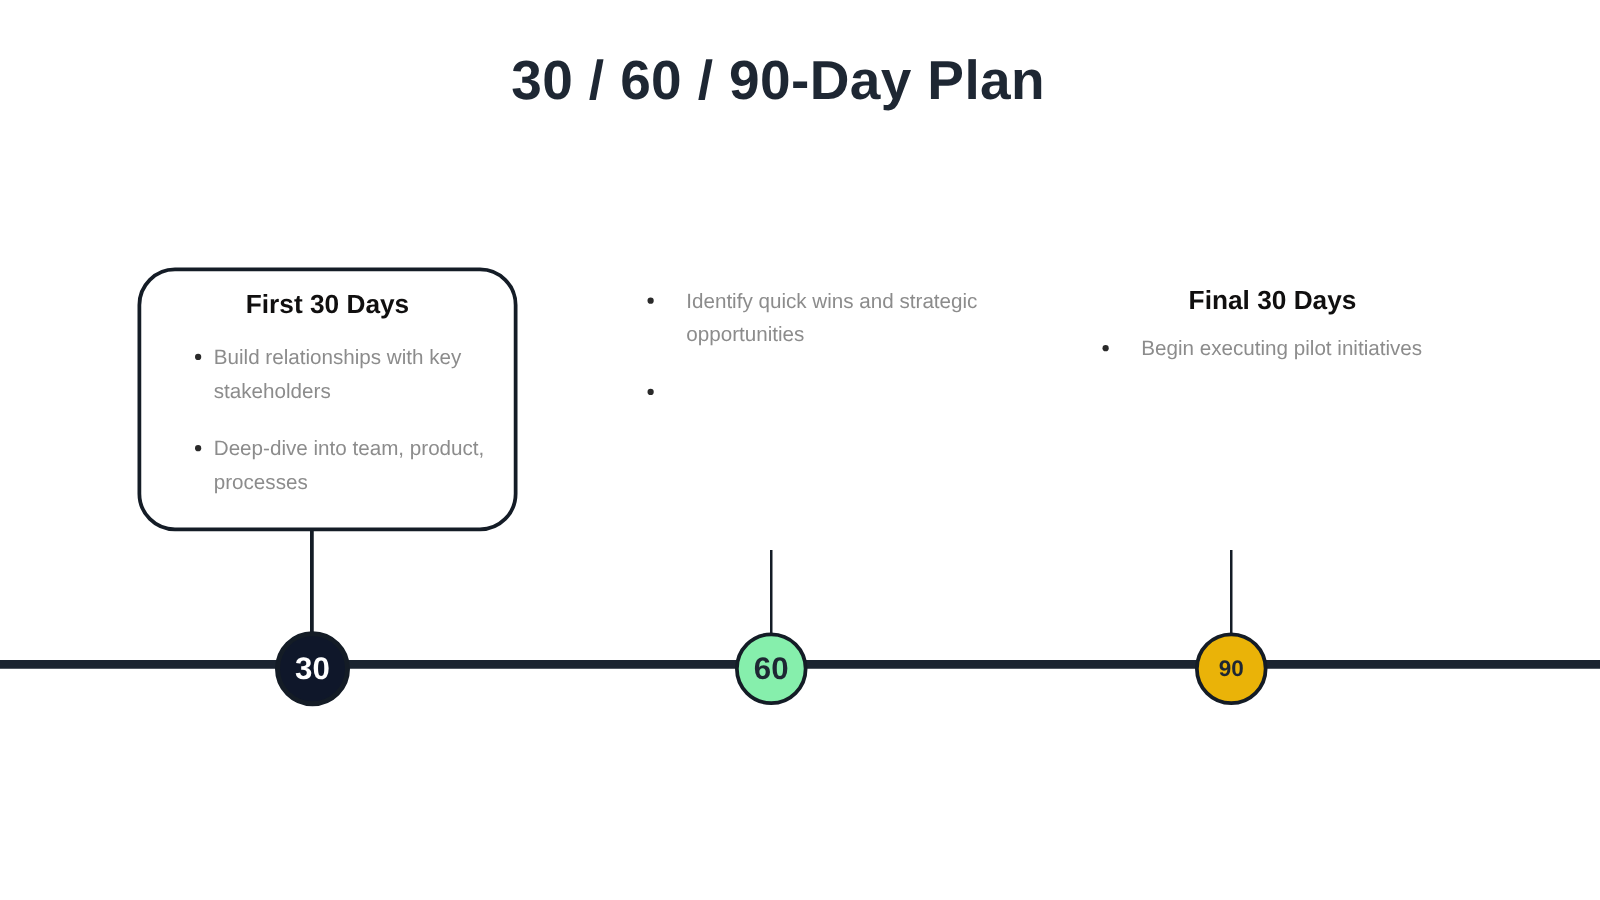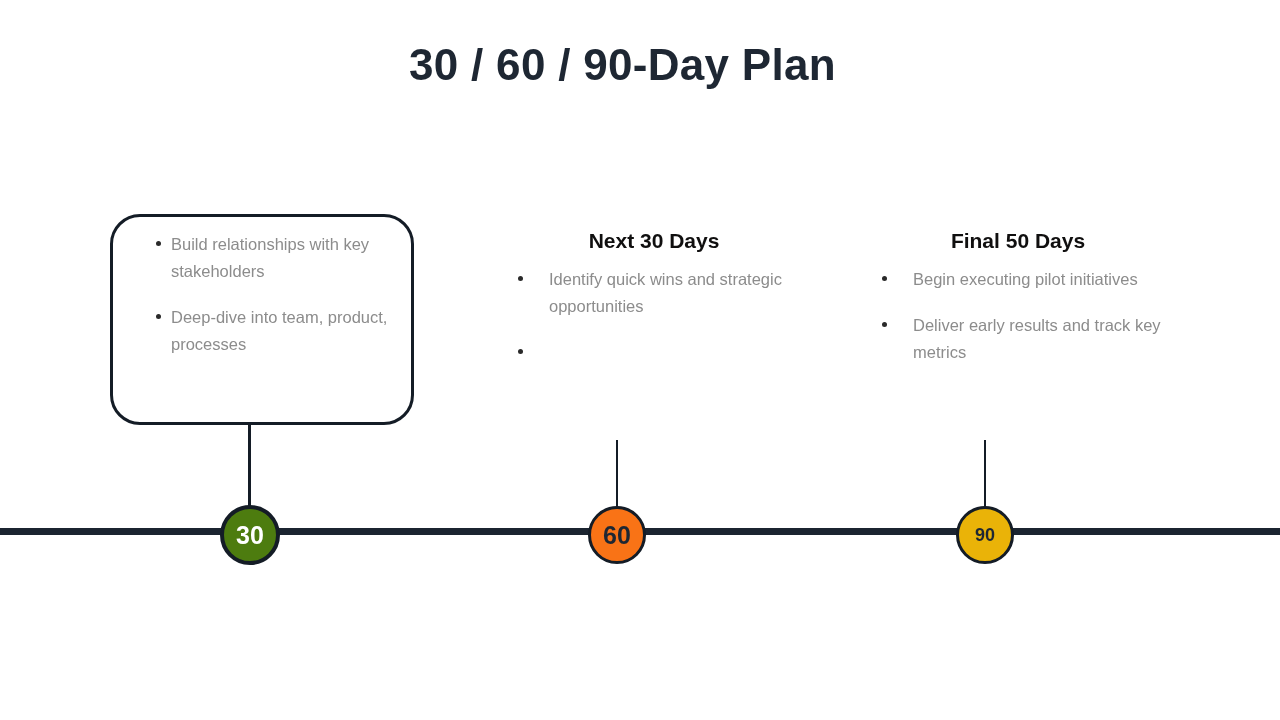--- a/index.html
+++ b/index.html
@@ -55,31 +55,31 @@
     justify-content: center;
     font-weight: bold;
     box-sizing: border-box;
     z-index: 3;
   }
   .milestone-30 {
     left: 220px;
     top: 505px;
     width: 60px;
     height: 60px;
-    background: #4d7c0f;
+    background: #0f172a;
     border: 4px solid #141c26;
     color: #ffffff;
     font-size: 25px;
   }
   .milestone-60 {
     left: 588px;
     top: 506px;
     width: 58px;
     height: 58px;
-    background: #f97316;
+    background: #86efac;
     border: 3.5px solid #141c26;
     color: #1e2733;
     font-size: 25px;
   }
   .milestone-90 {
     left: 956px;
     top: 506px;
     width: 58px;
     height: 58px;
     background: #eab308;
@@ -195,55 +195,51 @@
 
   <div class="slide-title">30 / 60 / 90-Day Plan</div>
 
   <div class="timeline-bar"></div>
 
   <div class="stem stem-1"></div>
   <div class="stem stem-2"></div>
   <div class="stem stem-3"></div>
 
   <div class="column column-1">
+    <div class="column-heading">First 30 Days</div>
     <ul class="bullet-list">
       <li class="bullet-item">
         <span class="bullet-dot"></span>
         <span>Build relationships with key stakeholders</span>
       </li>
       <li class="bullet-item">
         <span class="bullet-dot"></span>
         <span>Deep-dive into team, product, processes</span>
       </li>
     </ul>
   </div>
 
   <div class="column column-2">
-    <div class="column-heading">Next 30 Days</div>
     <ul class="bullet-list">
       <li class="bullet-item">
         <span class="bullet-dot"></span>
         <span>Identify quick wins and strategic opportunities</span>
       </li>
       <li class="bullet-item">
         <span class="bullet-dot"></span>
       </li>
     </ul>
   </div>
 
   <div class="column column-3">
-    <div class="column-heading">Final 50 Days</div>
+    <div class="column-heading">Final 30 Days</div>
     <ul class="bullet-list">
       <li class="bullet-item">
         <span class="bullet-dot"></span>
         <span>Begin executing pilot initiatives</span>
-      </li>
-      <li class="bullet-item">
-        <span class="bullet-dot"></span>
-        <span>Deliver early results and track key metrics</span>
       </li>
     </ul>
   </div>
 
   <div class="milestone milestone-30">30</div>
   <div class="milestone milestone-60">60</div>
   <div class="milestone milestone-90">90</div>
 
 </div>
 

